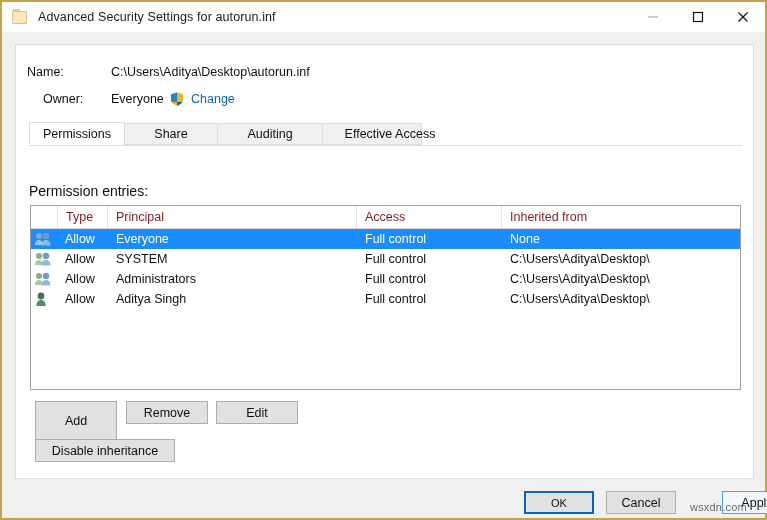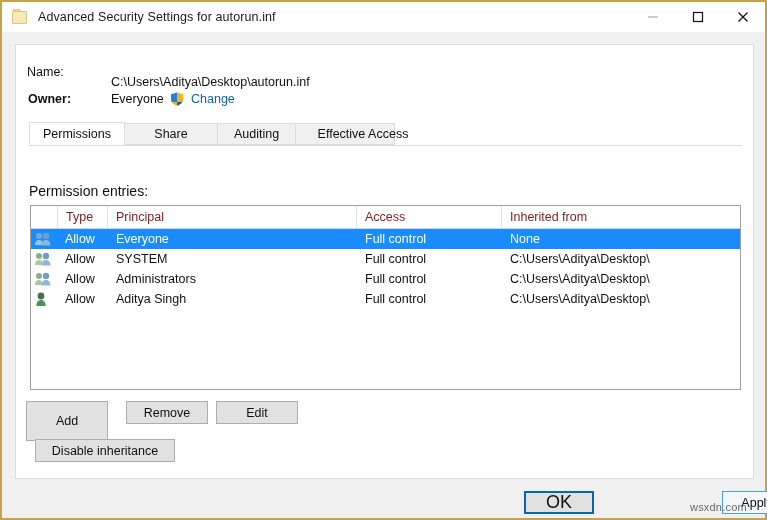--- a/index.html
+++ b/index.html
@@ -104,22 +104,22 @@
   }
 
   
   .field-row {
     position: absolute;
     font-size: 12.5px;
     color: #101010;
     white-space: nowrap;
   }
   #label-name   { left: 11px; top: 20px; }
-  #value-name   { left: 95px; top: 20px; margin-top: 10px; }
-  #label-owner  { left: 12px; top: 47px; font-weight: bold; }
+  #value-name   { left: 95px; top: 20px; }
+  #label-owner  { left: 27px; top: 47px; }
   #value-owner  { left: 95px; top: 47px; }
   #change-link {
     position: absolute;
     left: 175px; top: 47px;
     font-size: 12.5px;
     color: #1064a8;
     white-space: nowrap;
     cursor: pointer;
   }
   #shield-icon {
@@ -154,21 +154,21 @@
     white-space: nowrap;
     cursor: default;
   }
   .tab.active {
     background: #ffffff;
     border-bottom: 1px solid #ffffff;
     height: 23px;
   }
   #tab-permissions { width: 96px; }
   #tab-share       { width: 94px; text-align: center; }
-  #tab-auditing    { width: 79px; margin-top: 39px; }
+  #tab-auditing    { width: 106px; margin-top: 39px; }
   #tab-effective   { width: 100px; padding-left: 36px; }
 
   
   #desc-text {
     position: absolute;
     left: 13px; top: 110px;
     font-size: 12.5px;
     color: #101010;
     white-space: nowrap;
   }
@@ -249,34 +249,34 @@
     background: #e1e1e1;
     border: 1px solid #adadad;
     font-size: 12.5px;
     color: #101010;
     display: flex;
     align-items: center;
     justify-content: center;
     cursor: default;
     white-space: nowrap;
   }
-  #btn-add        { left: 10px;  top: 356px; width: 82px; height: 40px; }
+  #btn-add        { left: 19px;  top: 356px; width: 82px; height: 40px; }
   #btn-remove     { left: 110px; top: 356px; width: 82px; height: 23px; }
   #btn-edit       { left: 200px; top: 356px; width: 82px; height: 23px; }
   #btn-disable    { left: 19px;  top: 394px; width: 140px; height: 23px; }
 
   
   #btn-ok {
     position: absolute;
     left: 522px; top: 489px;
     width: 70px; height: 23px;
     box-sizing: border-box;
     background: #e1e1e1;
     border: 2px solid #0a66b5;
-    font-size: 18px; color: #101010;
+    font-size: 11px; color: #101010;
     display: flex; align-items: center; justify-content: center;
     cursor: default;
   }
   #btn-cancel {
     position: absolute;
     left: 604px; top: 489px;
     width: 70px; height: 23px;
     box-sizing: border-box;
     background: #e1e1e1;
     border: 1px solid #adadad;
@@ -437,17 +437,18 @@
       <div class="btn" id="btn-add">Add</div>
       <div class="btn" id="btn-remove">Remove</div>
       <div class="btn" id="btn-edit">Edit</div>
       <div class="btn" id="btn-disable">Disable inheritance</div>
 
     </div>
 
   </div>
 
   <div id="btn-ok">OK</div>
+  <div id="btn-cancel">Cancel</div>
   <div id="btn-apply">Apply</div>
 
   <div id="watermark">wsxdn.com</div>
 
 </div>
 
 </body></html>

